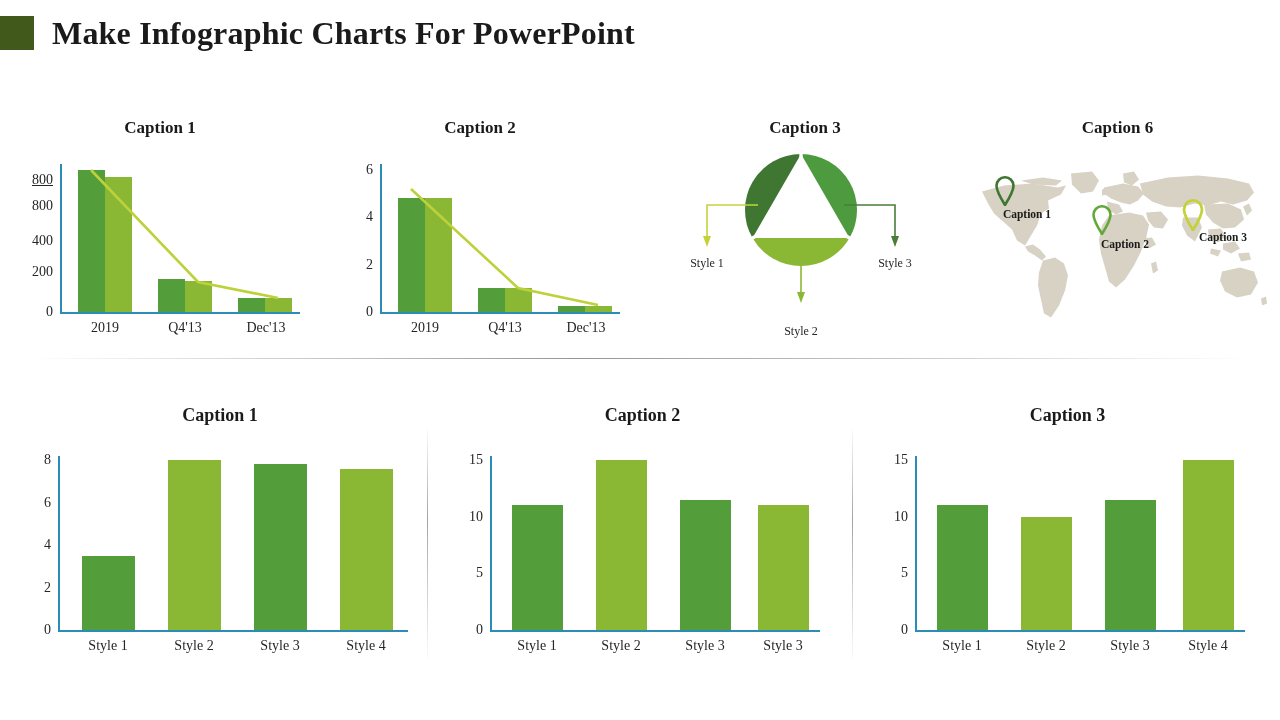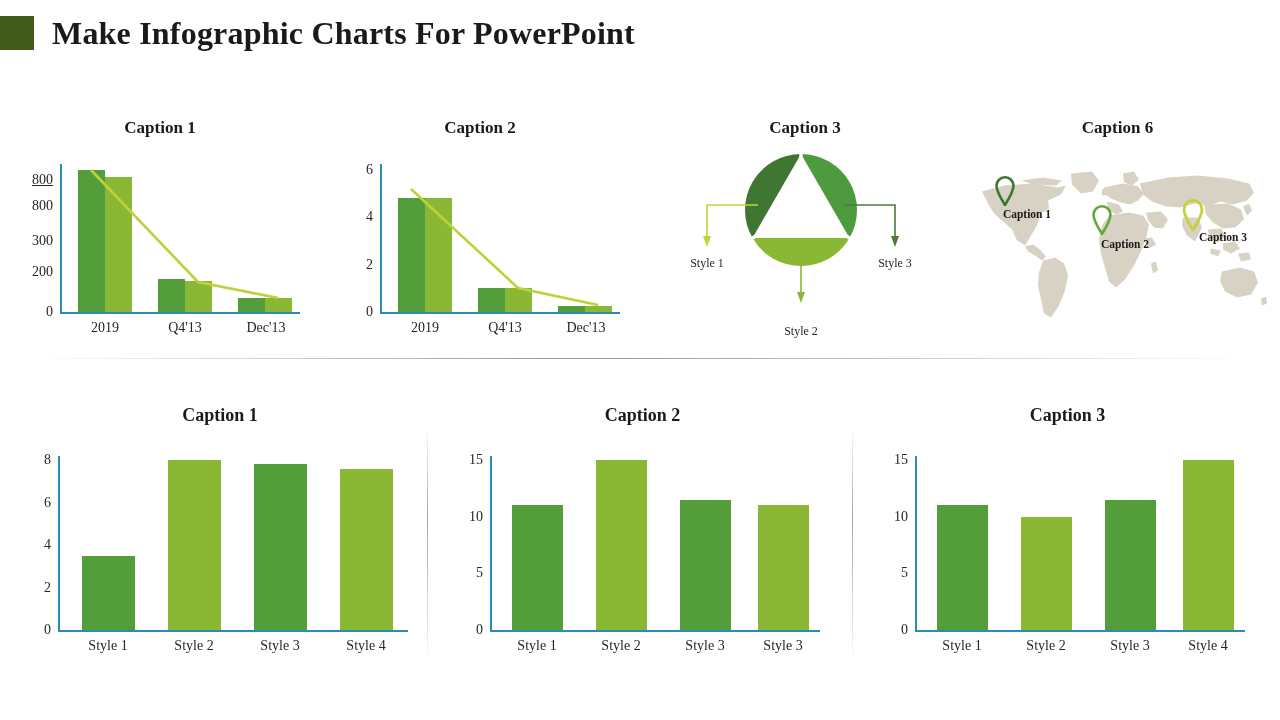--- a/index.html
+++ b/index.html
@@ -133,21 +133,21 @@
 
   <div class="panel" style="left:10px; top:118px; width:300px; height:230px;">
     <div class="panel-caption">Caption 1</div>
 
     <div class="plot" style="left:50px; top:52px; width:240px; height:142px;">
       <div class="axis-y" style="left:0; top:-6px; height:148px;"></div>
       <div class="axis-x" style="left:0; bottom:-2px; width:240px;"></div>
 
       <div class="ytick" style="top:142px;">0</div>
       <div class="ytick" style="top:102px;">200</div>
-      <div class="ytick" style="top:71px;">300</div>
+      <div class="ytick" style="top:71px;">400</div>
       <div class="ytick" style="top:35.5px;">800</div>
       <div class="ytick" style="top:10px;text-decoration:underline;">800</div>
 
       <div class="bar" style="left:18px;  width:27px; height:142px; background:#539d3a;"></div>
       <div class="bar" style="left:45px;  width:27px; height:135px; background:#8bb834;"></div>
 
       <div class="bar" style="left:98px;  width:27px; height:33px;  background:#539d3a;"></div>
       <div class="bar" style="left:125px; width:27px; height:31px;  background:#8bb834;"></div>
 
       <div class="bar" style="left:178px; width:27px; height:14px;  background:#539d3a;"></div>

